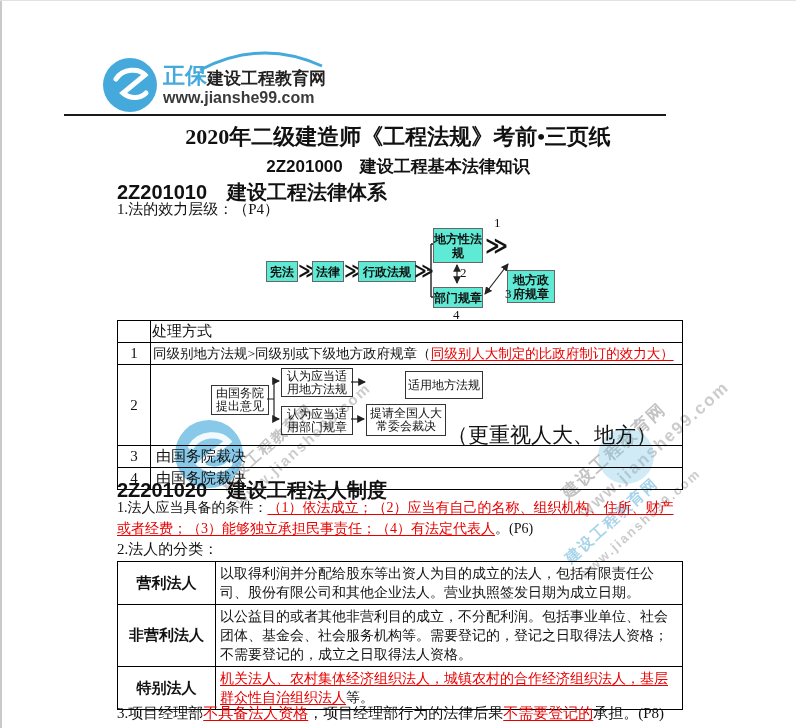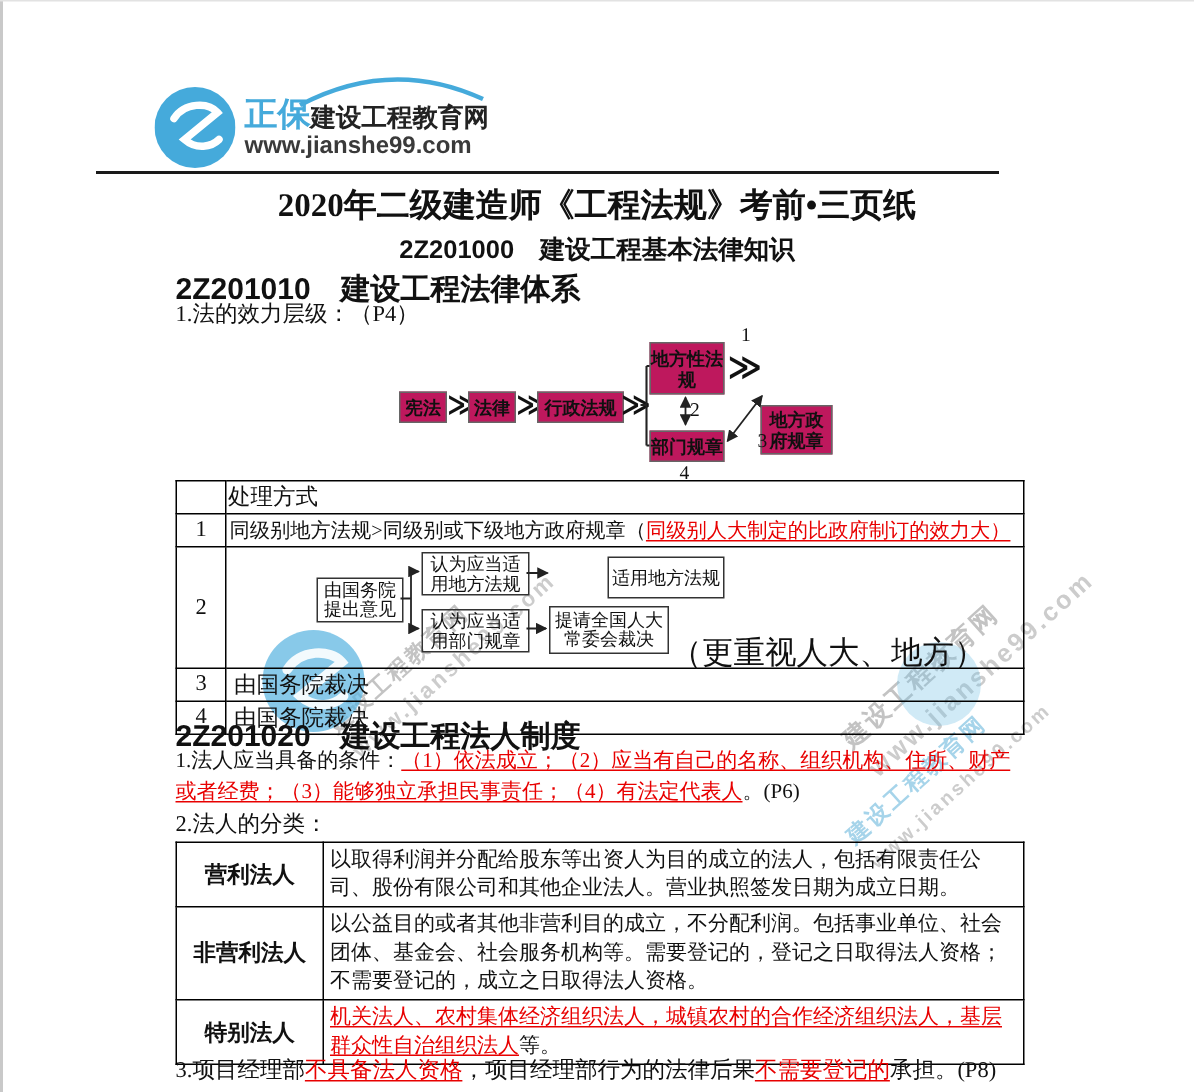--- a/index.html
+++ b/index.html
@@ -16,21 +16,21 @@
              font-size:16px;color:#3a3a3a;}
   .phone{font-size:15px;color:#111;}
   .hrule{height:2px;background:#1a1a1a;}
   
   .main-title{width:796px;text-align:center;font-size:22px;font-weight:bold;}
   .chapter-title{width:796px;text-align:center;font-size:17px;font-weight:bold;
                  font-family:"Liberation Sans","DejaVu Sans",sans-serif;}
   .section-title{font-size:20px;font-weight:bold;font-family:"Liberation Sans","DejaVu Sans",sans-serif;}
   .body-text{font-size:15px;}
   
-  .pbox{position:absolute;background:#be185d;border:1px solid #666;color:#101010;
+  .pbox{position:absolute;background:#5eead4;border:1px solid #666;color:#101010;
         font-size:12px;font-weight:bold;line-height:14px;text-align:center;
         display:flex;align-items:center;justify-content:center;
         font-family:"Liberation Sans","DejaVu Sans",sans-serif;z-index:1;}
   .chev{position:absolute;font-size:19px;font-weight:bold;color:#111;line-height:19px;
         font-family:"DejaVu Sans",sans-serif;z-index:1;}
   .numlabel{position:absolute;font-size:13px;color:#111;z-index:1;}
   
   table{border-collapse:collapse;background:transparent;}
   td{border:1px solid #000;}
   .t1{position:absolute;left:117px;top:320px;width:566px;font-size:15px;z-index:1;}

